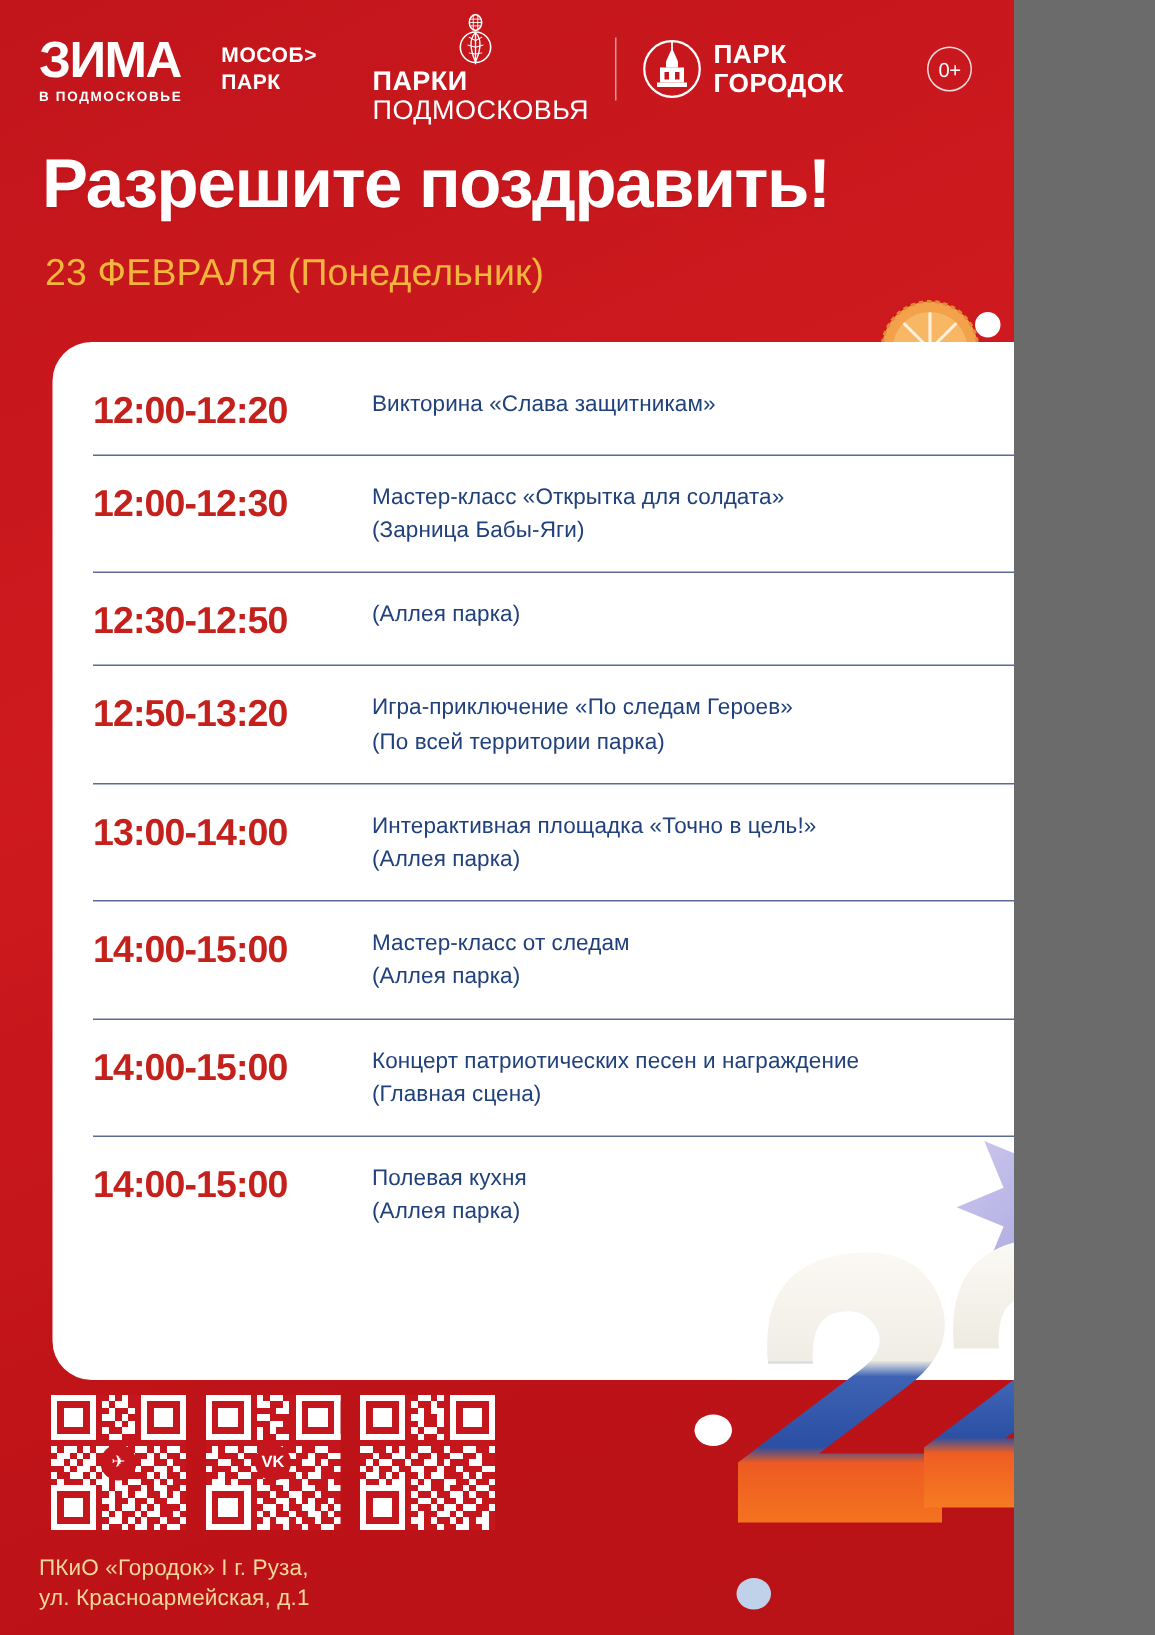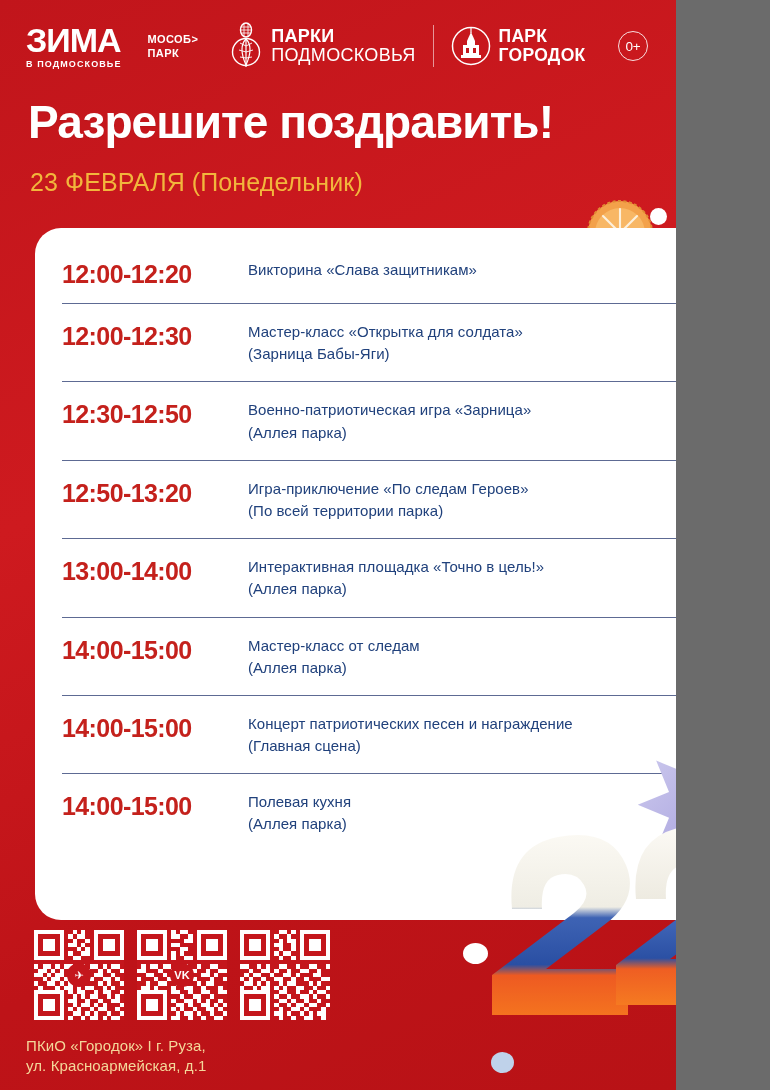--- a/index.html
+++ b/index.html
@@ -27,24 +27,24 @@
   .logo-zima { display:flex; flex-direction:column; align-items:flex-start; }
   .logo-zima .zw {
     font-size:34px; font-weight:bold; color:#ffffff;
     letter-spacing:-1px; line-height:1; font-stretch:condensed;
   }
   .logo-zima .zs {
     font-size:9px; font-weight:bold; color:#ffffff;
     letter-spacing:1.1px; margin-top:3px; line-height:1;
   }
   .logo-mosob {
-    margin-left:26px; color:#ffffff; font-size:11px; font-weight:bold;
+    margin-left:26px; color:#ffffff; font-size:14px; font-weight:bold;
     line-height:1.28; letter-spacing:0.4px;
   }
-  .logo-parki { margin-left:30px; display:flex; align-items:center; }
+  .logo-parki { margin-left:30px; display:flex; align-items:center;flex-direction:column; }
   .parki-mark { width:36px; height:48px; flex:0 0 36px; }
   .parki-txt {
     margin-left:7px; color:#ffffff; font-size:18px; font-weight:bold;
     line-height:1.08; letter-spacing:0.3px;
   }
   .parki-txt .l2 { font-weight:normal; }
   .vdiv { width:1px; height:42px; background:rgba(255,255,255,.55); margin:0 17px; }
   .logo-gorodok { display:flex; align-items:center; }
   .gorodok-mark { width:40px; height:40px; flex:0 0 40px; }
   .gorodok-txt {
@@ -285,21 +285,20 @@
         <div class="time">12:00-12:30</div>
         <div class="desc">
           <span>Мастер-класс «Открытка для солдата»</span>
           <span class="place">(Зарница Бабы-Яги)</span>
         </div>
       </div>
 
       <div class="row">
         <div class="time">12:30-12:50</div>
         <div class="desc">
-          <span>Военно-патриотическая игра «Зарница»</span>
           <span class="place">(Аллея парка)</span>
         </div>
       </div>
 
       <div class="row">
         <div class="time">12:50-13:20</div>
         <div class="desc">
           <span>Игра-приключение «По следам Героев»</span>
           <span class="place">(По всей территории парка)</span>
         </div>

